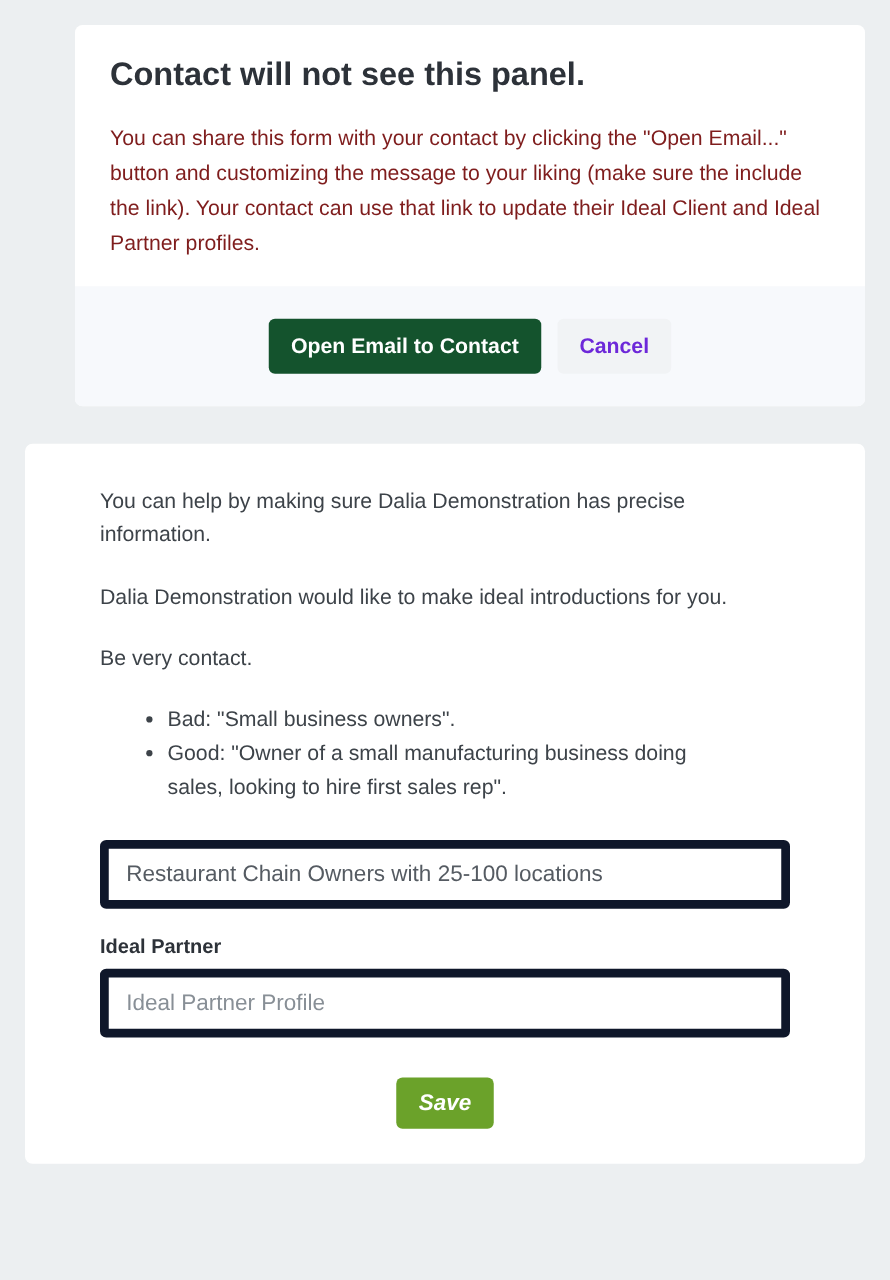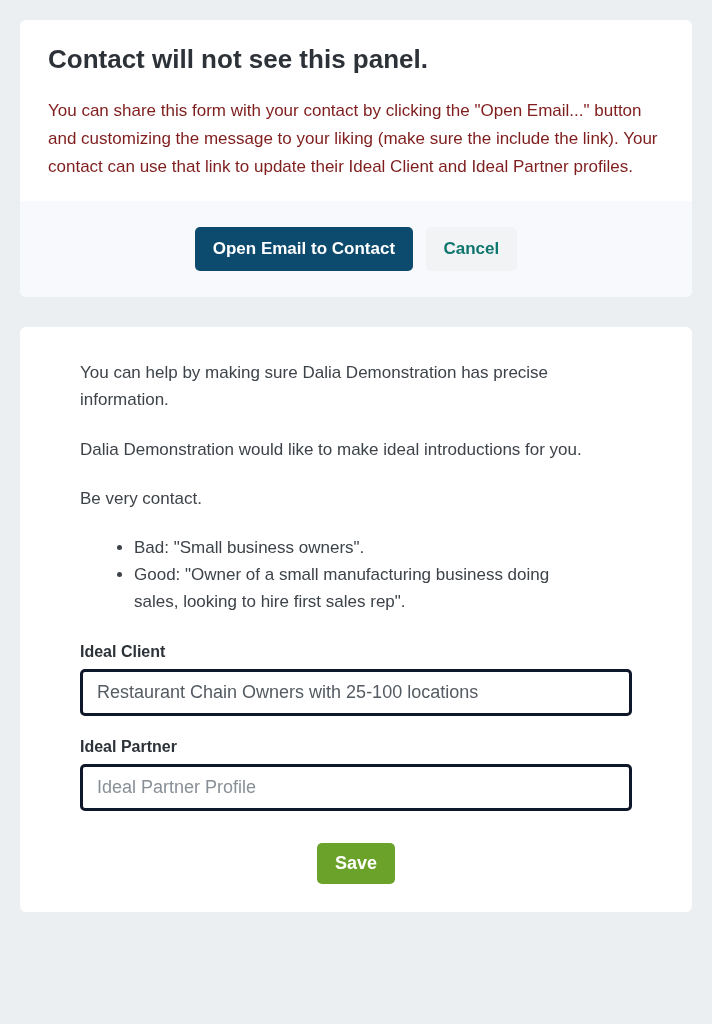--- a/index.html
+++ b/index.html
@@ -12,20 +12,21 @@
       background-color: #eceff1;
       padding: 20px;
       width: 712px;
       color: #333;
     }
     .panel {
       background-color: #ffffff;
       border-radius: 6px;
       margin-bottom: 30px;
       overflow: hidden;
+      margin-left: 40px;
     }
     .panel-body {
       padding: 24px 28px 20px 28px;
     }
     .panel-title {
       font-size: 26px;
       font-weight: 700;
       color: #2d3239;
       margin-bottom: 22px;
     }
@@ -43,26 +44,26 @@
       display: inline-block;
       font-size: 17px;
       font-weight: 700;
       padding: 12px 18px;
       border-radius: 5px;
       border: none;
       cursor: pointer;
       font-family: inherit;
     }
     .btn-primary {
-      background-color: #0c4a6e;
+      background-color: #14532d;
       color: #ffffff;
     }
     .btn-secondary {
       background-color: #f1f3f5;
-      color: #0f766e;
+      color: #6d28d9;
       margin-left: 8px;
       text-align: center;
     }
     .form-panel {
       background-color: #ffffff;
       border-radius: 6px;
       padding: 32px 60px 28px 60px;
     }
     .form-intro {
       font-size: 17px;
@@ -88,21 +89,21 @@
       display: block;
       font-size: 16px;
       font-weight: 700;
       color: #2d3239;
       margin-bottom: 8px;
     }
     .form-input {
       width: 100%;
       font-size: 18px;
       padding: 10px 14px;
-      border: 3px solid #0f172a;
+      border: 7px solid #0f172a;
       border-radius: 5px;
       color: #555b62;
       font-family: inherit;
     }
     .form-input::placeholder {
       color: #888f96;
     }
     .form-actions {
       text-align: center;
       padding-top: 10px;
@@ -110,20 +111,21 @@
     .btn-save {
       background-color: #6ba22a;
       color: #ffffff;
       font-size: 18px;
       font-weight: 700;
       padding: 10px 18px;
       border-radius: 5px;
       border: none;
       cursor: pointer;
       font-family: inherit;
+      font-style: italic;
     }
   </style>
 </head>
 <body>
 
 <div class="panel">
   <div class="panel-body">
     <h1 class="panel-title">Contact will not see this panel.</h1>
     <p class="panel-description">You can share this form with your contact by clicking the "Open Email..." button and customizing the message to your liking (make sure the include the link). Your contact can use that link to update their Ideal Client and Ideal Partner profiles.</p>
   </div>
@@ -136,21 +138,20 @@
 <div class="form-panel">
   <p class="form-intro">You can help by making sure Dalia Demonstration has precise information.</p>
   <p class="form-intro">Dalia Demonstration would like to make ideal introductions for you.</p>
   <p class="form-intro">Be very contact.</p>
   <ul class="bullet-list">
     <li>Bad: "Small business owners".</li>
     <li>Good: "Owner of a small manufacturing business doing sales, looking to hire first sales rep".</li>
   </ul>
 
   <div class="form-group">
-    <label class="form-label">Ideal Client</label>
     <input type="text" class="form-input" value="Restaurant Chain Owners with 25-100 locations" style="">
   </div>
 
   <div class="form-group">
     <label class="form-label">Ideal Partner</label>
     <input type="text" class="form-input" placeholder="Ideal Partner Profile" style="">
   </div>
 
   <div class="form-actions">
     <button class="btn-save">Save</button>

